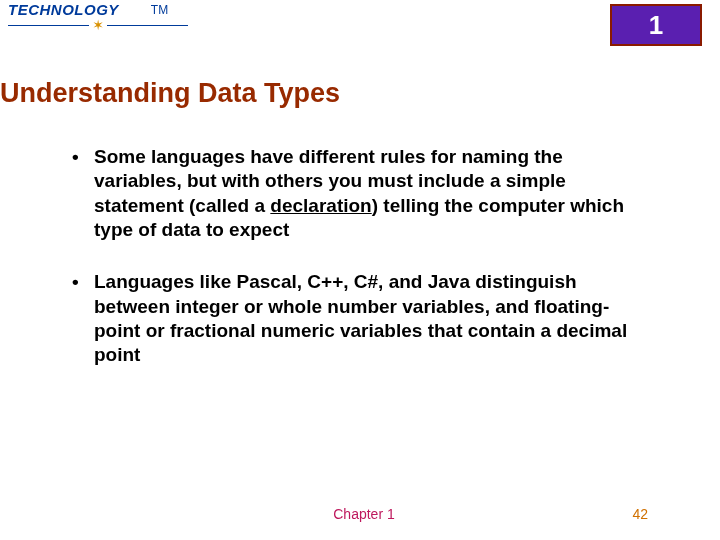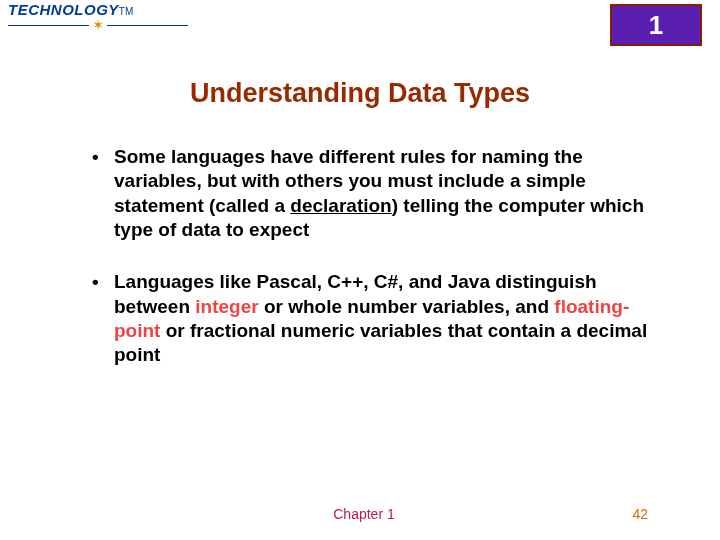--- a/index.html
+++ b/index.html
@@ -49,23 +49,24 @@
     height: 1px;
     background: #003b9b;
     flex: 1;
   }
   .logo-star {
     color: #d89000;
     font-size: 14px;
     line-height: 1;
   }
   .logo-tm {
-    font-size: 10px;
+    font-size: 12px;
     color: #003b9b;
     vertical-align: top;
+    margin-left: 32px;
   }
   .logo-thomson {
     font-family: Arial, sans-serif;
     font-weight: bold;
     font-style: italic;
     color: #003b9b;
     font-size: 11px;
     letter-spacing: 0.5px;
   }
   .badge {
@@ -80,53 +81,52 @@
     align-items: center;
     justify-content: center;
   }
   .badge span {
     color: white;
     font-size: 26px;
     font-weight: bold;
     font-family: Arial, sans-serif;
   }
   .slide-title {
-    text-align: center;
+    text-align: left;
     font-size: 27px;
     font-weight: bold;
     color: #982a00;
     margin-top: 10px;
     margin-bottom: 36px;
     font-family: Arial, sans-serif;
   }
   .bullets {
     list-style: none;
     padding: 0 68px 0 68px;
-    margin-left: 20px;
   }
   .bullets li {
     position: relative;
     padding-left: 26px;
     margin-bottom: 28px;
     font-size: 19px;
     line-height: 1.28;
     color: #000;
     font-family: Arial, sans-serif;
     font-weight: bold;
   }
   .bullets li::before {
     content: "•";
     position: absolute;
     left: 4px;
     top: 0;
     color: #000;
     font-size: 19px;
   }
   .k-underline { text-decoration: underline; }
-  .k-green { color: #ef4444; }
+  .k-green { color: #000000; }
   .footer {
     position: absolute;
     bottom: 18px;
     left: 0;
     width: 100%;
     display: flex;
     justify-content: center;
   }
   .footer-chapter {
     color: #be185d;

